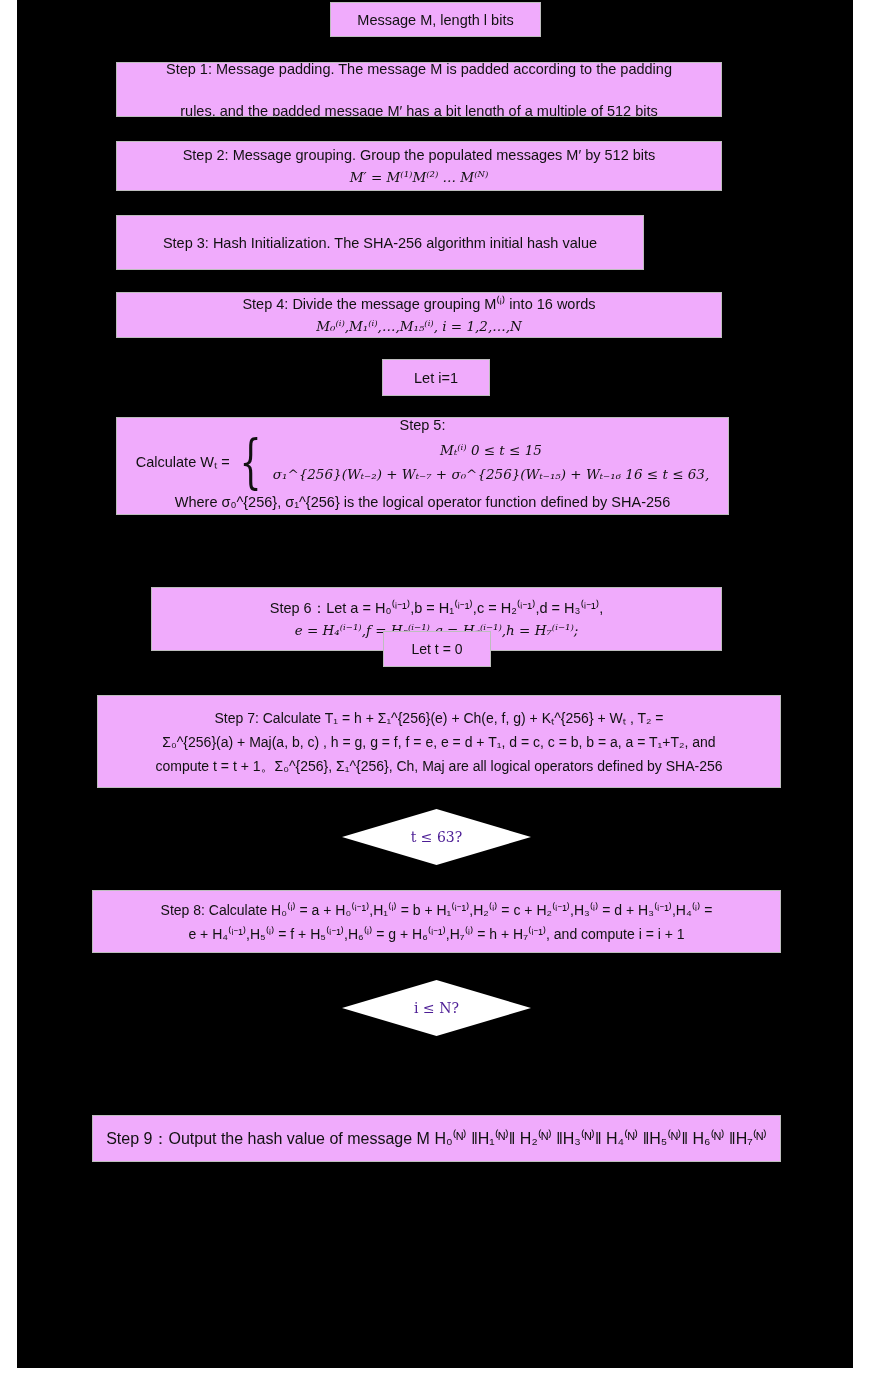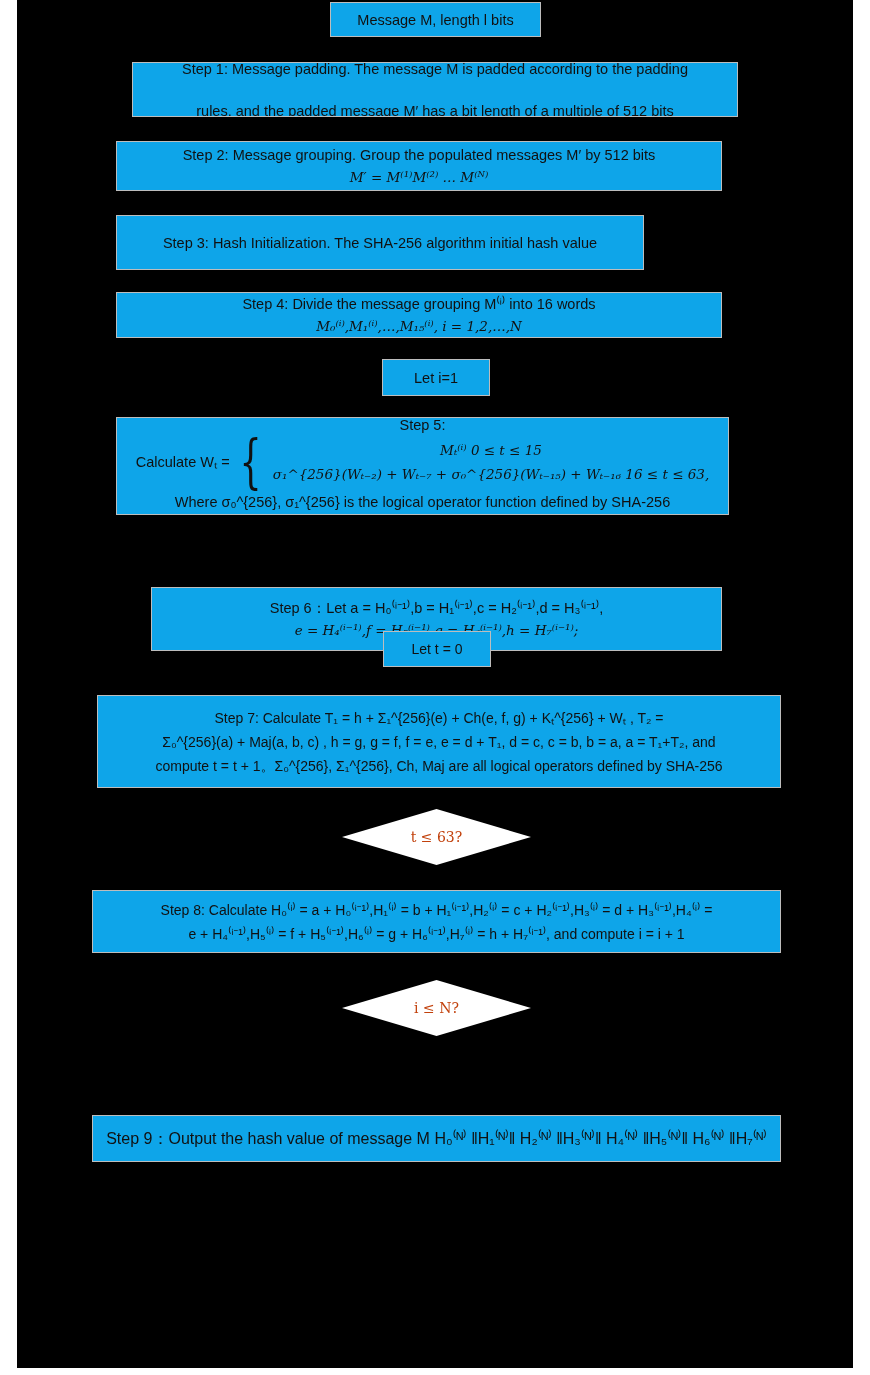--- a/index.html
+++ b/index.html
@@ -1,40 +1,40 @@
 <!DOCTYPE html>
 <html><head>
 <meta charset="utf-8">
 <style>
   html, body { margin:0; padding:0; background:#ffffff; }
   body { width:870px; height:1375px; position:relative; overflow:hidden; font-family:"Liberation Sans", sans-serif; }
   .canvas { position:absolute; left:17px; top:0; width:836px; height:1368px; background:#000000; }
-  .box { position:absolute; background:#0ea5e9; color:#111; box-sizing:border-box; border:1px solid #bdbdbd;
+  .box { position:absolute; background:#f0abfc; color:#111; box-sizing:border-box; border:1px solid #bdbdbd;
          display:flex; flex-direction:column; align-items:center; justify-content:center; text-align:left;
          font-size:14.5px; line-height:22px; overflow:hidden; }
   .m { font-family:"DejaVu Serif", "Liberation Serif", serif; font-style:italic; font-size:13.5px; }
   .line { white-space:nowrap; }
   .diamond { position:absolute; }
   .diamond svg { display:block; }
   .dlabel { position:absolute; left:0; right:0; top:0; bottom:0; display:flex; align-items:center; justify-content:center;
-            font-family:"DejaVu Serif", "Liberation Serif", serif; font-size:14px; color:#c2410c; }
+            font-family:"DejaVu Serif", "Liberation Serif", serif; font-size:14px; color:#4c1d95; }
   .case { display:flex; align-items:center; justify-content:center; }
   .brace { font-family:"DejaVu Serif", serif; font-size:58px; line-height:58px; font-weight:200; margin:0 4px 0 2px; transform:scaleX(0.6); }
   .cases { display:flex; flex-direction:column; align-items:center; line-height:24px; }
 </style>
 </head>
 <body>
 
 <div class="canvas"></div>
 
 <div class="box" style="left:330px;top:2px;width:211px;height:35px;">
   <span class="line">Message M, length l bits</span>
 </div>
 
-<div class="box" style="left:132px;top:62px;width:606px;height:55px;gap:20px;">
+<div class="box" style="left:116px;top:62px;width:606px;height:55px;gap:20px;">
   <span class="line">Step 1: Message padding. The message M is padded according to the padding</span>
   <span class="line">rules, and the padded message M′ has a bit length of a multiple of 512 bits</span>
 </div>
 
 <div class="box" style="left:116px;top:141px;width:606px;height:50px;">
   <span class="line">Step 2: Message grouping. Group the populated messages M′ by 512 bits</span>
   <span class="line m">M′ = M⁽¹⁾M⁽²⁾ … M⁽ᴺ⁾</span>
 </div>
 
 <div class="box" style="left:116px;top:215px;width:528px;height:55px;">

